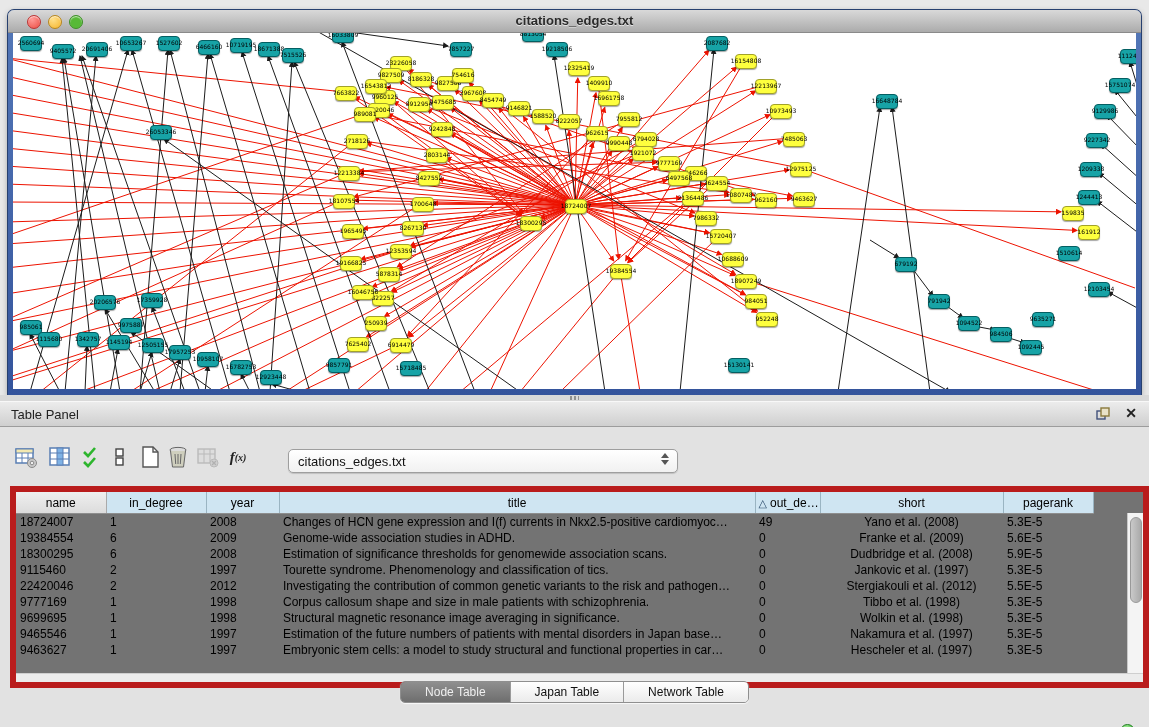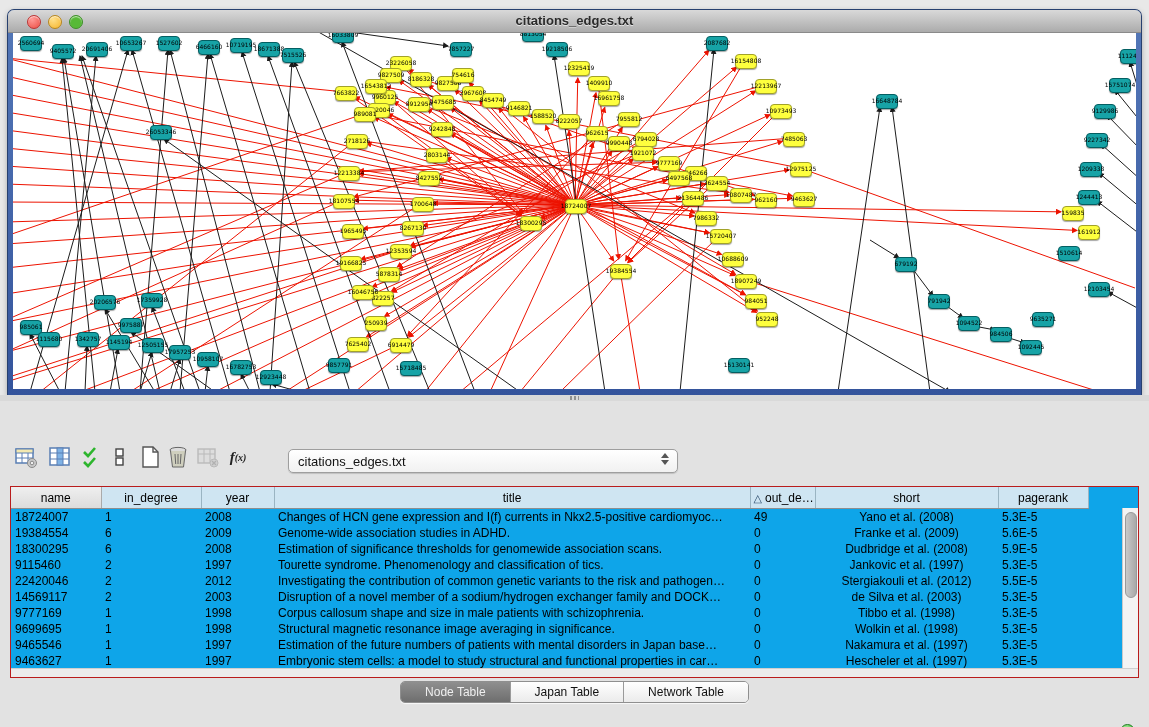--- a/index.html
+++ b/index.html
@@ -49,21 +49,21 @@
   .tbtn{position:absolute;top:6px;width:28px;height:28px;display:flex;align-items:center;justify-content:center;}
   #combo{position:absolute;left:288px;top:12px;width:388px;height:22px;background:linear-gradient(#ffffff,#f1f1f1);
     border:1px solid #9e9e9e;border-radius:5px;box-shadow:0 1px 1px rgba(0,0,0,.15);}
   #combo .val{position:absolute;left:9px;top:4px;font-size:13px;color:#111;}
   #combo .spin{position:absolute;right:8px;top:3px;display:flex;flex-direction:column;gap:2px;}
   #combo .up{width:0;height:0;border-left:4px solid transparent;border-right:4px solid transparent;border-bottom:5px solid #555;}
   #combo .dn{width:0;height:0;border-left:4px solid transparent;border-right:4px solid transparent;border-top:5px solid #555;}
 
   
   #tablebox{position:absolute;left:10px;top:85px;width:1127px;height:190px;
-    background:#0ea5e9;border:1px solid #b91c1c;overflow:hidden;}
+    background:#737373;border:6px solid #b91c1c;overflow:hidden;}
   table{border-collapse:collapse;table-layout:fixed;width:1077px;font-size:12px;color:#000;}
   th{height:21px;background:#cfe5f2;border-right:1px solid #9ab4c2;border-bottom:1px solid #8e8e8e;
      font-weight:normal;text-align:center;overflow:hidden;white-space:nowrap;padding:0 3px;}
   th.hdr-name{background:linear-gradient(#efefef,#dcdcdc);border-right:1px solid #aaa;}
   td{height:16px;padding:0 4px;overflow:hidden;white-space:nowrap;text-overflow:clip;}
   td.c-short{text-align:center;}
   .sortglyph{color:#2a4a6a;margin-right:3px;font-size:11px;}
   #vscroll{position:absolute;right:0;top:21px;bottom:8px;width:15px;background:#f4f4f4;border-left:1px solid #c9c9c9;}
   #vthumb{position:absolute;left:2px;top:4px;width:10px;height:84px;background:linear-gradient(90deg,#c9c9c9,#a9a9a9);
     border-radius:6px;border:1px solid #999;}
@@ -613,20 +613,30 @@
         <span>161912</span>
       </div>
     </div>
 </section>
 
 <div id="divider">
   <span class="grip"></span>
 </div>
 
 <section id="table-panel">
+  <div id="panel-titlebar">
+    <span id="panel-title">Table Panel</span>
+    <span id="float-btn">
+      <svg width="16" height="16">
+          <rect x="2" y="5" width="8" height="8" fill="none" stroke="#41507a" stroke-width="1.4"></rect>
+          <rect x="6" y="2" width="8" height="8" fill="#e9e2c8" stroke="#8a7a3c" stroke-width="1.4"></rect>
+        </svg>
+    </span>
+    <span id="close-btn">✕</span>
+  </div>
 
   <div id="toolbar">
     <span class="tbtn" style="left:12px">
       <svg width="24" height="24">
           <rect x="2" y="4" width="17" height="14" fill="#fff" stroke="#5a7fb4" stroke-width="1.5"></rect>
           <rect x="2" y="4" width="17" height="4" fill="#f4e9b0" stroke="#5a7fb4"></rect>
           <line x1="8" y1="8" x2="8" y2="18" stroke="#5a7fb4"></line>
           <line x1="14" y1="8" x2="14" y2="18" stroke="#5a7fb4"></line>
           <line x1="2" y1="13" x2="19" y2="13" stroke="#5a7fb4"></line>
           <circle cx="18" cy="18" r="4.5" fill="#c9c9c9" stroke="#8a8a8a"></circle>
@@ -750,29 +760,20 @@
           <tr>
             <td>22420046</td>
             <td>2</td>
             <td>2012</td>
             <td>Investigating the contribution of common genetic variants to the risk and pathogen…</td>
             <td>0</td>
             <td class="c-short">Stergiakouli et al. (2012)</td>
             <td>5.5E-5</td>
           </tr>
           <tr>
-            <td>14569117</td>
-            <td>2</td>
-            <td>2003</td>
-            <td>Disruption of a novel member of a sodium/hydrogen exchanger family and DOCK…</td>
-            <td>0</td>
-            <td class="c-short">de Silva et al. (2003)</td>
-            <td>5.3E-5</td>
-          </tr>
-          <tr>
             <td>9777169</td>
             <td>1</td>
             <td>1998</td>
             <td>Corpus callosum shape and size in male patients with schizophrenia.</td>
             <td>0</td>
             <td class="c-short">Tibbo et al. (1998)</td>
             <td>5.3E-5</td>
           </tr>
           <tr>
             <td>9699695</td>

